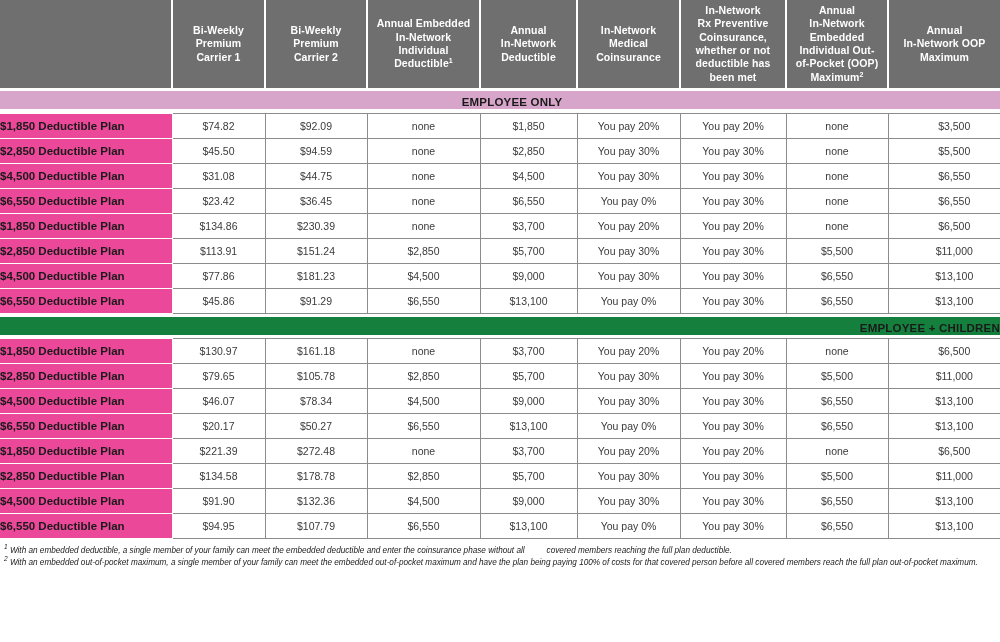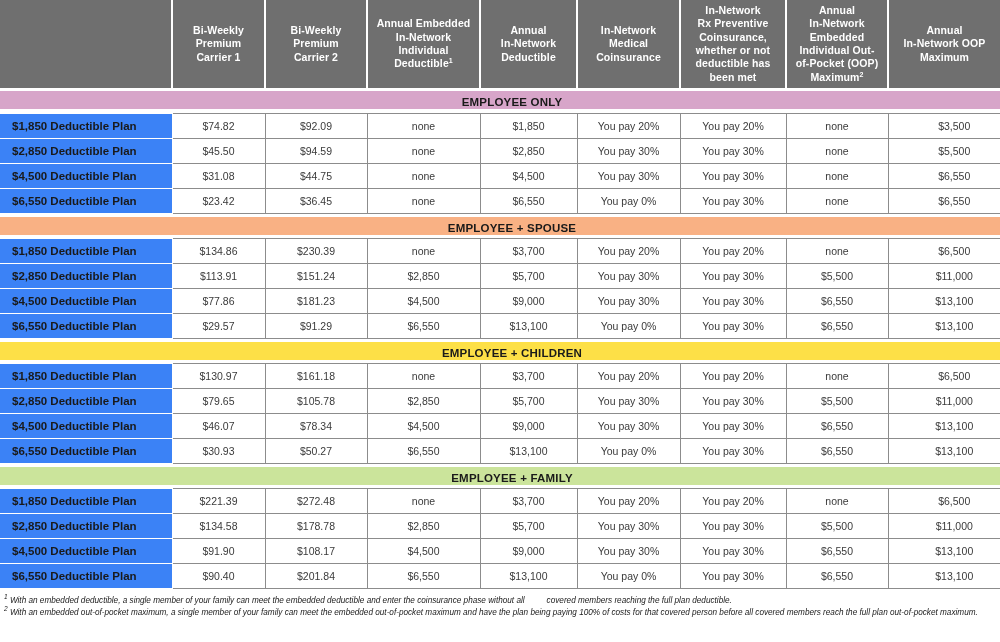--- a/index.html
+++ b/index.html
@@ -95,25 +95,25 @@
     text-align: center;
     vertical-align: middle;
     border: 1px solid #8c8c8c;
     background: #ffffff;
     padding: 0 2px;
     box-sizing: border-box;
     white-space: nowrap;
   }
   tbody td.planlabel {
     text-align: left;
-    padding-left: 12px;
+    padding-left: 0;
     font-size: 11.5px;
     font-weight: bold;
     color: #1a1a1a;
-    background: #3b82f6;
+    background: #ec4899;
     border-left: none;
     border-top: 1px solid #ffffff;
     border-bottom: 1px solid #ffffff;
     border-right: 1px solid #ffffff;
   }
   tbody td.lastcol {
     border-right: none;
     padding-left: 22px;
   }
 
@@ -209,25 +209,20 @@
           <td class="planlabel">$6,550 Deductible Plan</td>
           <td>$23.42</td>
           <td>$36.45</td>
           <td>none</td>
           <td>$6,550</td>
           <td>You pay 0%</td>
           <td>You pay 30%</td>
           <td>none</td>
           <td class="lastcol">$6,550</td>
         </tr>
-        <tr class="section-row">
-          <td colspan="9">
-            <div class="band orange" style="background: rgb(249, 177, 132);">EMPLOYEE + SPOUSE</div>
-          </td>
-        </tr>
         <tr>
           <td class="planlabel">$1,850 Deductible Plan</td>
           <td>$134.86</td>
           <td>$230.39</td>
           <td>none</td>
           <td>$3,700</td>
           <td>You pay 20%</td>
           <td>You pay 20%</td>
           <td>none</td>
           <td class="lastcol">$6,500</td>
@@ -249,32 +244,32 @@
           <td>$181.23</td>
           <td>$4,500</td>
           <td>$9,000</td>
           <td>You pay 30%</td>
           <td>You pay 30%</td>
           <td>$6,550</td>
           <td class="lastcol">$13,100</td>
         </tr>
         <tr>
           <td class="planlabel">$6,550 Deductible Plan</td>
-          <td>$29.57</td>
+          <td>$45.86</td>
           <td>$91.29</td>
           <td>$6,550</td>
           <td>$13,100</td>
           <td>You pay 0%</td>
           <td>You pay 30%</td>
           <td>$6,550</td>
           <td class="lastcol">$13,100</td>
         </tr>
         <tr class="section-row">
           <td colspan="9">
-            <div class="band blue" style="background: #fde047;">EMPLOYEE + CHILDREN</div>
+            <div class="band blue" style="background: #15803d; text-align: right;">EMPLOYEE + CHILDREN</div>
           </td>
         </tr>
         <tr>
           <td class="planlabel">$1,850 Deductible Plan</td>
           <td>$130.97</td>
           <td>$161.18</td>
           <td>none</td>
           <td>$3,700</td>
           <td>You pay 20%</td>
           <td>You pay 20%</td>
@@ -298,33 +293,28 @@
           <td>$78.34</td>
           <td>$4,500</td>
           <td>$9,000</td>
           <td>You pay 30%</td>
           <td>You pay 30%</td>
           <td>$6,550</td>
           <td class="lastcol">$13,100</td>
         </tr>
         <tr>
           <td class="planlabel">$6,550 Deductible Plan</td>
-          <td>$30.93</td>
+          <td>$20.17</td>
           <td>$50.27</td>
           <td>$6,550</td>
           <td>$13,100</td>
           <td>You pay 0%</td>
           <td>You pay 30%</td>
           <td>$6,550</td>
           <td class="lastcol">$13,100</td>
-        </tr>
-        <tr class="section-row">
-          <td colspan="9">
-            <div class="band green" style="background: rgb(203, 228, 155);">EMPLOYEE + FAMILY</div>
-          </td>
         </tr>
         <tr>
           <td class="planlabel">$1,850 Deductible Plan</td>
           <td>$221.39</td>
           <td>$272.48</td>
           <td>none</td>
           <td>$3,700</td>
           <td>You pay 20%</td>
           <td>You pay 20%</td>
           <td>none</td>
@@ -337,32 +327,32 @@
           <td>$2,850</td>
           <td>$5,700</td>
           <td>You pay 30%</td>
           <td>You pay 30%</td>
           <td>$5,500</td>
           <td class="lastcol">$11,000</td>
         </tr>
         <tr>
           <td class="planlabel">$4,500 Deductible Plan</td>
           <td>$91.90</td>
-          <td>$108.17</td>
+          <td>$132.36</td>
           <td>$4,500</td>
           <td>$9,000</td>
           <td>You pay 30%</td>
           <td>You pay 30%</td>
           <td>$6,550</td>
           <td class="lastcol">$13,100</td>
         </tr>
         <tr>
           <td class="planlabel">$6,550 Deductible Plan</td>
-          <td>$90.40</td>
-          <td>$201.84</td>
+          <td>$94.95</td>
+          <td>$107.79</td>
           <td>$6,550</td>
           <td>$13,100</td>
           <td>You pay 0%</td>
           <td>You pay 30%</td>
           <td>$6,550</td>
           <td class="lastcol">$13,100</td>
         </tr>
       </tbody>
   </table>
 

